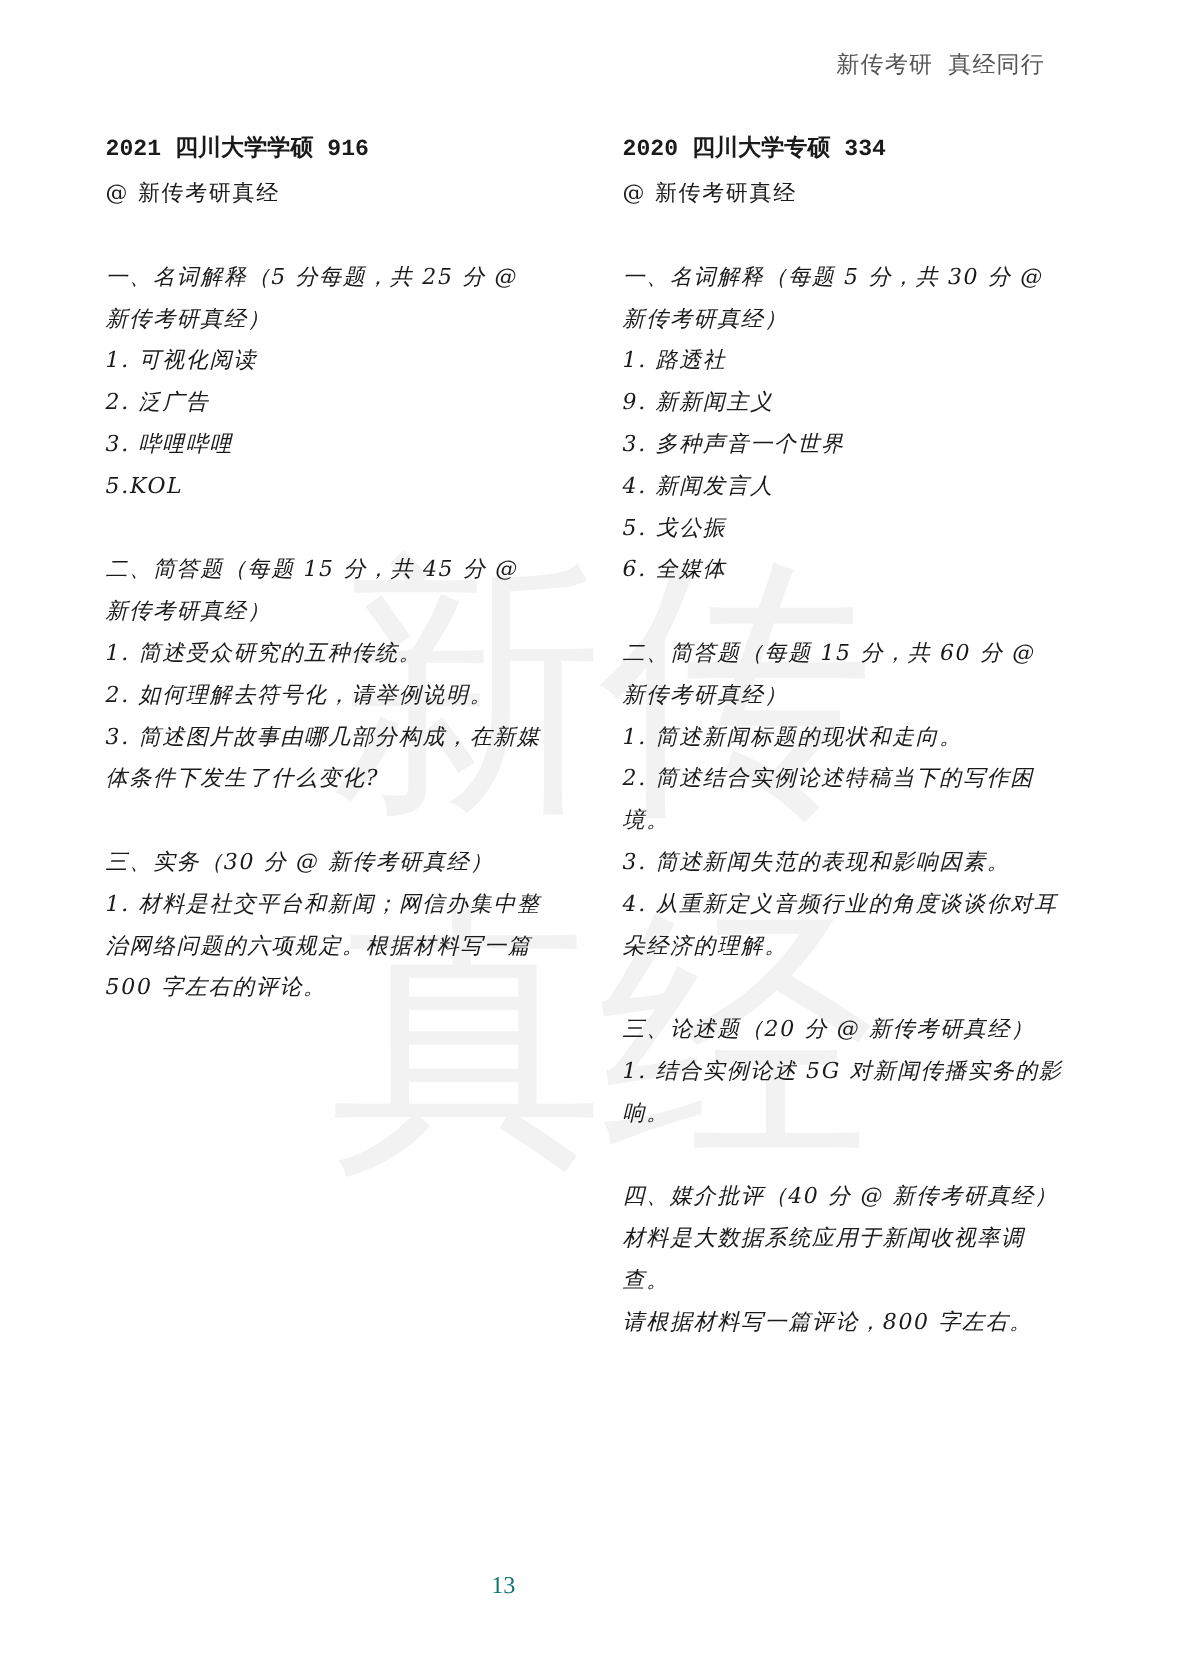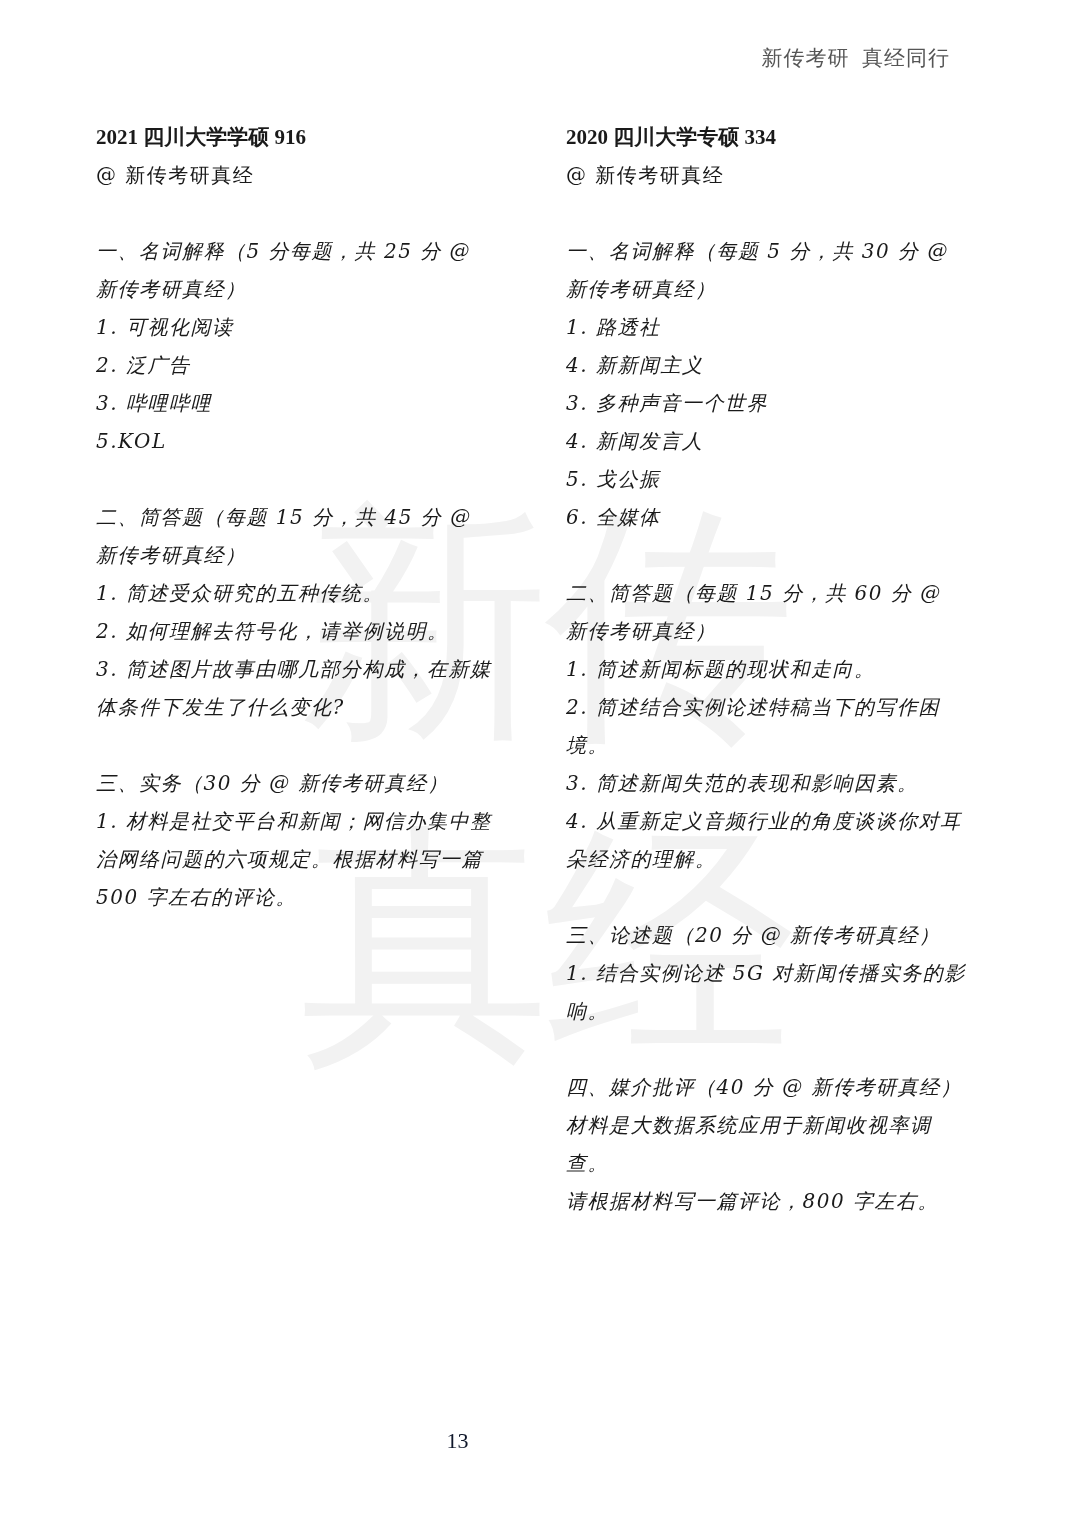--- a/index.html
+++ b/index.html
@@ -12,21 +12,21 @@
       height: 1527px;
       position: relative;
       overflow: hidden;
       font-family: "DejaVu Serif", "Liberation Serif", serif;
       color: #1a1a1a;
     }
     .header-slogan {
       position: absolute;
       top: 44px;
       right: 130px;
-      font-family: Liberation Serif, serif;
+      font-family: Liberation Sans, sans-serif;
       font-size: 21px;
       color: #555555;
       letter-spacing: 1px;
       white-space: pre;
     }
     .watermark {
       position: absolute;
       font-family: "DejaVu Sans", "Liberation Sans", sans-serif;
       color: #f2f2f2;
       font-size: 250px;
@@ -45,21 +45,21 @@
       width: 400px;
       z-index: 1;
       font-size: 20px;
       line-height: 38px;
       letter-spacing: 1.5px;
     }
     .col-left { left: 96px; }
     .col-right { left: 566px; }
 
     .exam-title {
-      font-family: Liberation Serif, serif;
+      font-family: Liberation Mono, monospace;
       font-weight: bold;
       font-size: 21px;
       letter-spacing: 0;
       line-height: 38px;
       margin: 0;
     }
     .exam-source {
       margin: 0 0 38px 0;
     }
     .section {
@@ -73,21 +73,21 @@
       font-style: italic;
     }
     .page-number {
       position: absolute;
       top: 1428px;
       left: 0;
       width: 915px;
       text-align: center;
       font-family: "Liberation Serif", "DejaVu Serif", serif;
       font-size: 22px;
-      color: #0f172a;
+      color: #0f766e;
     }
   </style>
 </head>
 <body>
 
 <div class="header-slogan">新传考研  真经同行</div>
 
 <div class="watermark wm-1">新</div>
 <div class="watermark wm-2">传</div>
 <div class="watermark wm-3">真</div>
@@ -119,21 +119,21 @@
 
 </div>
 
 <div class="column col-right">
   <p class="exam-title">2020 四川大学专硕 334</p>
   <p class="exam-source">@ 新传考研真经</p>
 
   <div class="section">
     <p class="section-heading">一、名词解释（每题 5 分，共 30 分 @ 新传考研真经）</p>
     <p class="section-item">1. 路透社</p>
-    <p class="section-item">4. 新新闻主义</p>
+    <p class="section-item">9. 新新闻主义</p>
     <p class="section-item">3. 多种声音一个世界</p>
     <p class="section-item">4. 新闻发言人</p>
     <p class="section-item">5. 戈公振</p>
     <p class="section-item">6. 全媒体</p>
   </div>
 
   <div class="section">
     <p class="section-heading">二、简答题（每题 15 分，共 60 分 @ 新传考研真经）</p>
     <p class="section-item">1. 简述新闻标题的现状和走向。</p>
     <p class="section-item">2. 简述结合实例论述特稿当下的写作困境。</p>

